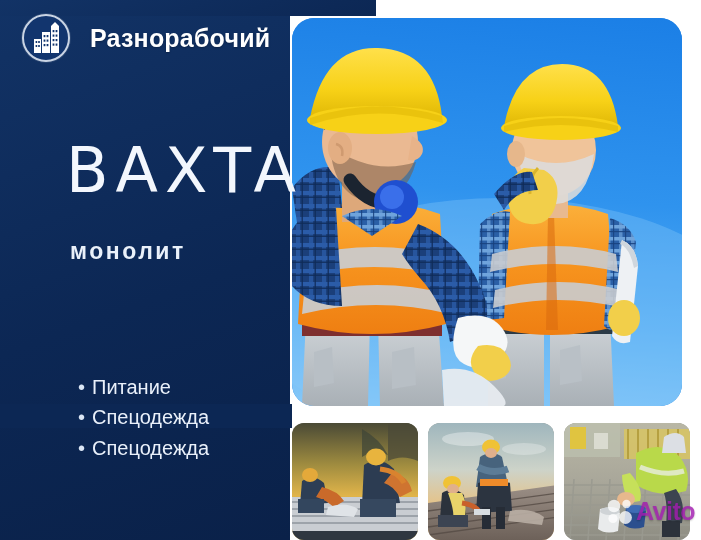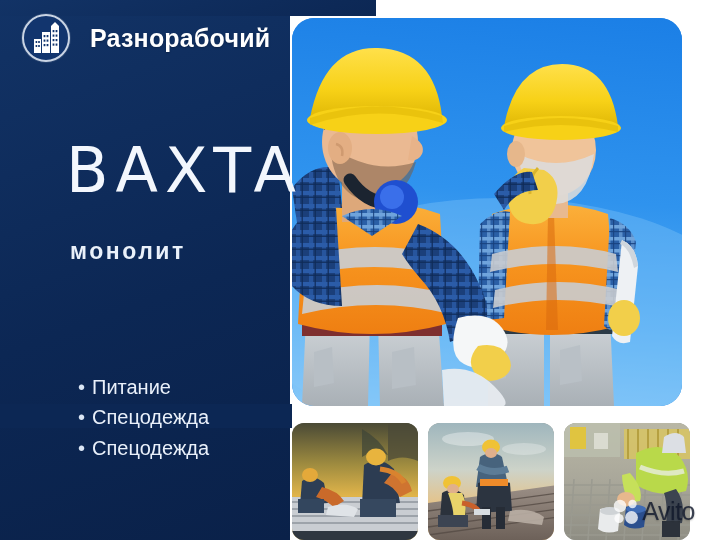--- a/index.html
+++ b/index.html
@@ -199,23 +199,23 @@
     bottom: 14px;
     display: flex;
     align-items: center;
     gap: 3px;
     z-index: 9;
     opacity: .82;
     pointer-events: none;
   }
   .wm-dots { width: 26px; height: 26px; flex: none; }
   .wm-text {
-    color: #0f172a;
+    color: #a21caf;
     font-size: 25px;
-    font-weight: normal;
+    font-weight: bold;
     letter-spacing: -.5px;
     text-shadow: 0 1px 2px rgba(0,0,0,.28);
   }
 </style>
 </head>
 <body>
 
 <div class="poster">
 
   <div class="left-panel"></div>

